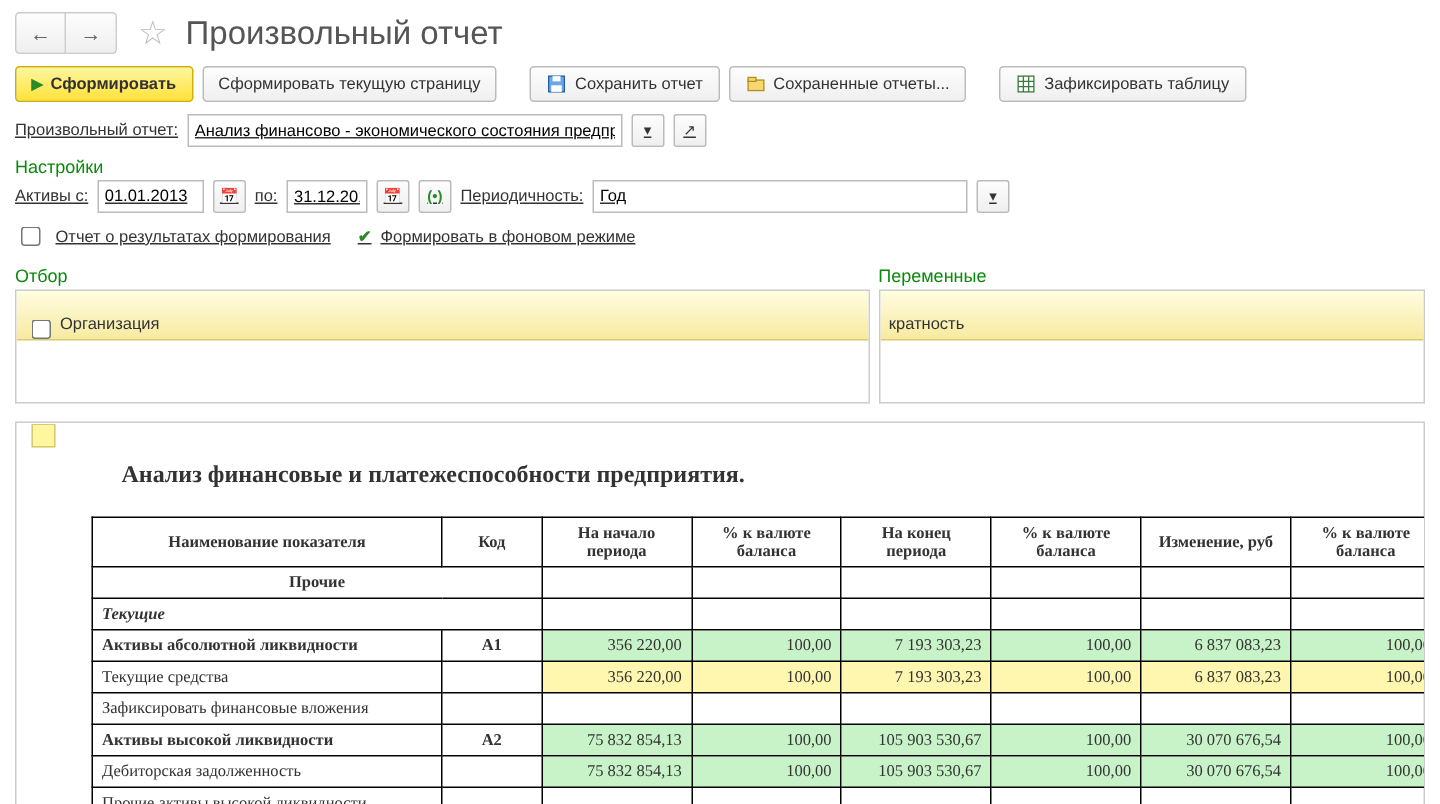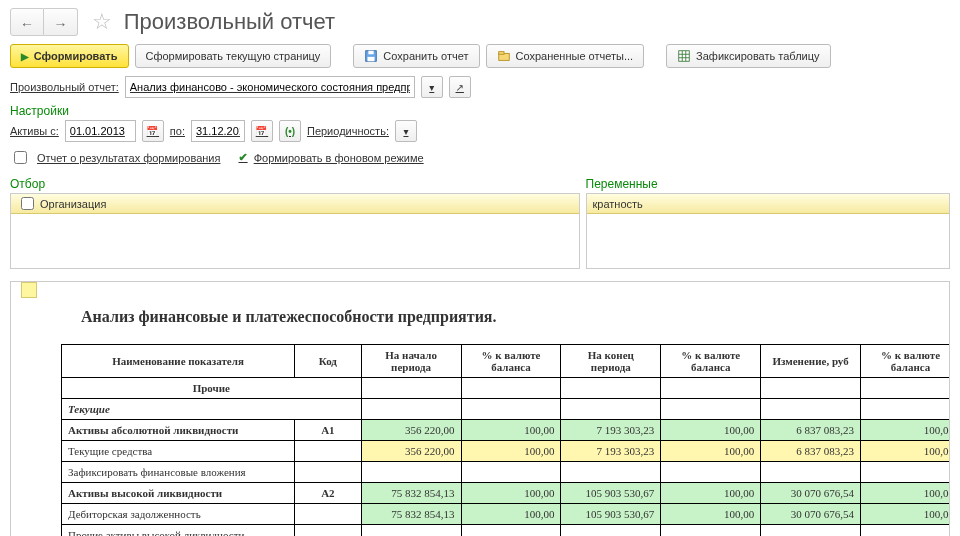--- a/index.html
+++ b/index.html
@@ -20,21 +20,21 @@
   .icon { width: 14px; height: 14px; display: inline-block; }
   .sep { width: 10px; }
   .row { display: flex; align-items: center; gap: 6px; margin-bottom: 6px; text-decoration: underline; }
   .lbl { font-size: 11px; color: #333; }
   .input { height: 22px; border: 1px solid #bbb; padding: 0 4px; font-size: 11px; background: #fff; }
   .iconbtn { width: 22px; height: 22px; border: 1px solid #bbb; background: linear-gradient(#fdfdfd,#efefef); display: flex; align-items: center; justify-content: center; cursor: pointer; border-radius: 2px; font-size: 10px; }
   .section-title { color: #0a8a0a; font-size: 12px; margin: 4px 0 2px 0; }
   .cb { margin-right: 4px; }
   .paircol { display: flex; gap: 6px; }
   .panel { border: 1px solid #ccc; flex: 1; height: 76px; overflow: hidden; }
-  .panel-head { background: linear-gradient(#fffde0,#f7eaa0); border-bottom: 1px solid #d8c96f; height: 20px; display: flex; align-items: center; padding: 0 6px; font-size: 11px; }
+  .panel-head { background: linear-gradient(#fffde0,#f7eaa0); border-bottom: 1px solid #d8c96f; height: 20px; display: flex; align-items: flex-start; padding: 16px 6px; font-size: 11px; }
   .panel-head .chk { margin-right: 6px; }
   .report-wrap { border: 1px solid #ccc; margin-top: 12px; padding: 16px 10px 0 10px; overflow: auto; position: relative; }
   .ymark { position: absolute; left: 10px; top: 0; width: 16px; height: 16px; background: #fff6a0; border: 1px solid #d8c96f; }
   .report-title { font-family: "Times New Roman", serif; font-size: 16px; font-weight: bold; margin: 10px 0 18px 60px; }
   table.rpt { border-collapse: collapse; width: 900px; table-layout: fixed; margin-left: 40px; }
   table.rpt th, table.rpt td { border: 1px solid #000; font-family: "Times New Roman", serif; font-size: 11px; padding: 4px 6px; vertical-align: middle; overflow: hidden; }
   table.rpt th { font-weight: bold; text-align: center; background: #fff; }
   .sect { font-weight: bold; text-align: center; }
   .ital { font-style: italic; font-weight: bold; }
   .num { text-align: right; }
@@ -127,20 +127,21 @@
       </div>
     <span class="lbl">по:</span>
     <input class="input" style="width: 54px; text-align: right;" value="31.12.2013">
     <div class="iconbtn">
         <span>📅</span>
       </div>
     <div class="iconbtn">
         <span style="color:#2a8a2a;font-weight:bold">(•)</span>
       </div>
     <span class="lbl">Периодичность:</span>
+    <input class="input" style="width: 250px;" value="Год">
     <div class="iconbtn">
         <span>▾</span>
       </div>
   </div>
 
   <div class="row">
     <input type="checkbox" class="cb" style="">
     <span class="lbl">Отчет о результатах формирования</span>
     <span style="width:6px"></span>
     <span class="tick">✔</span>

